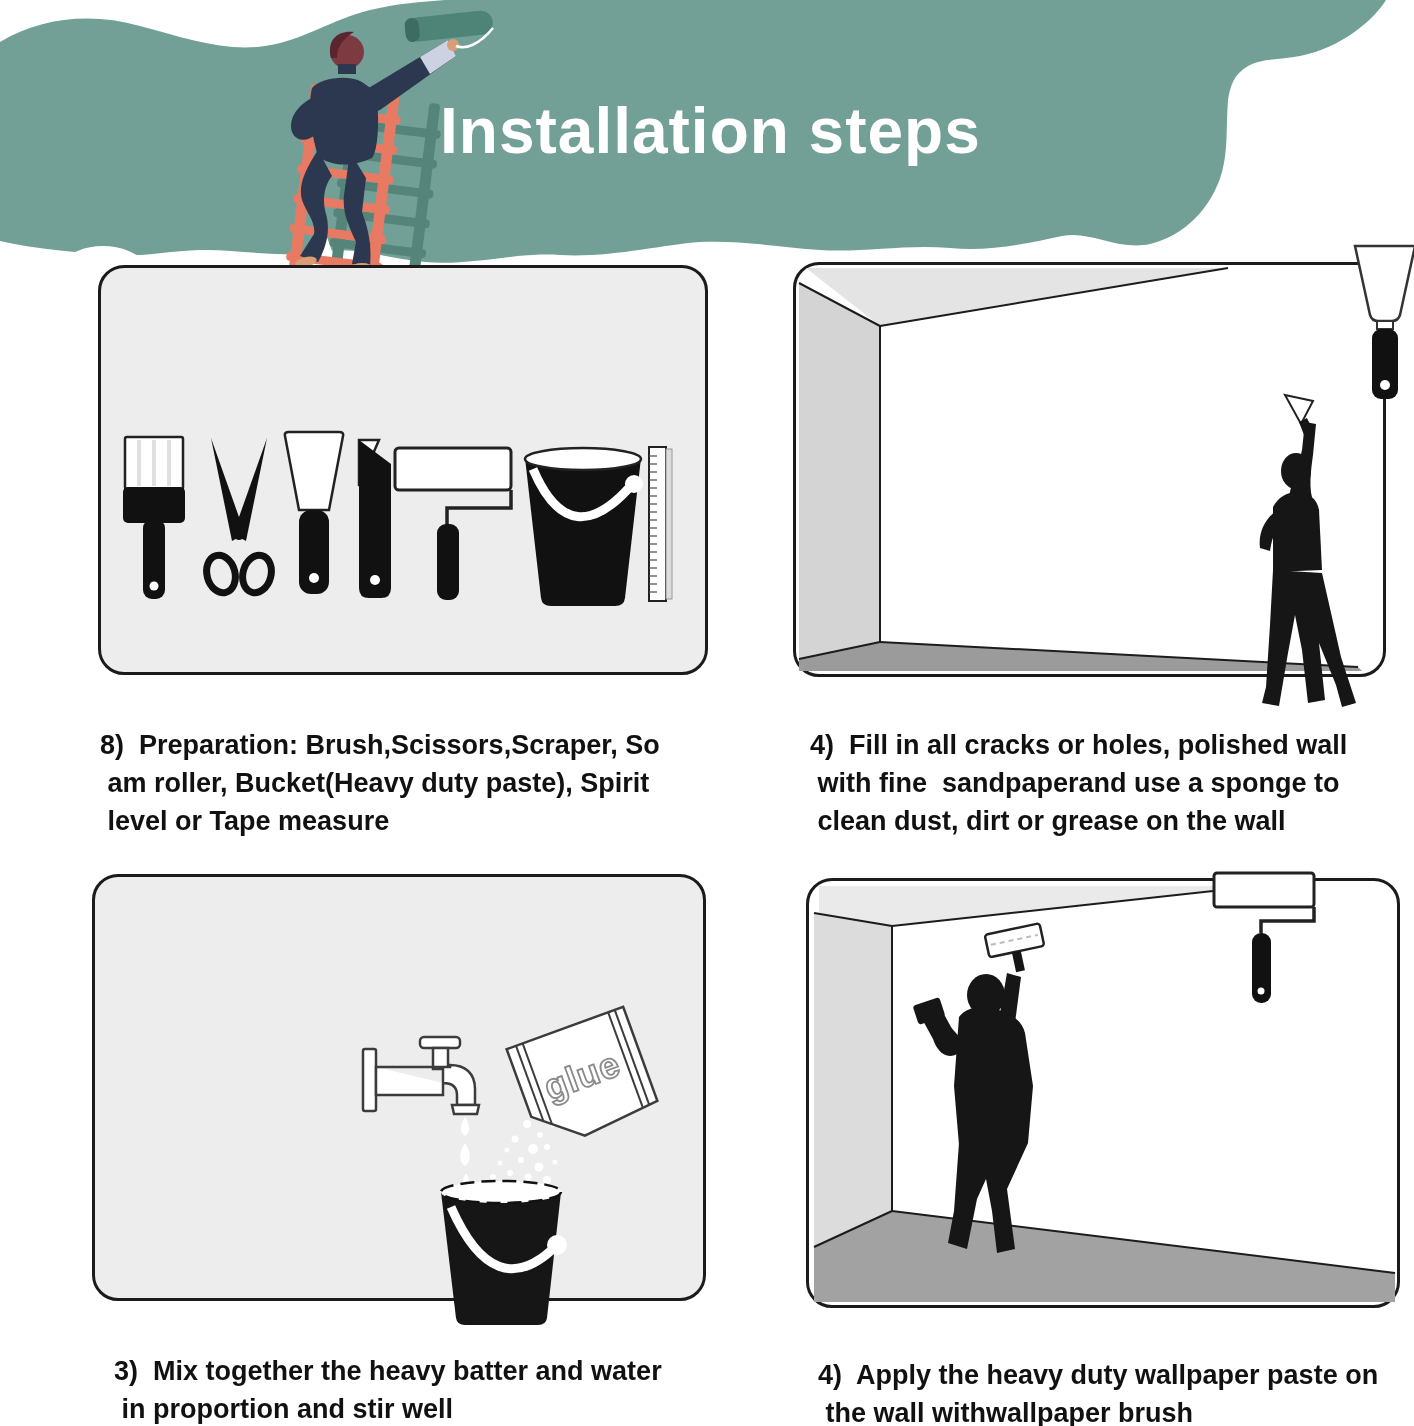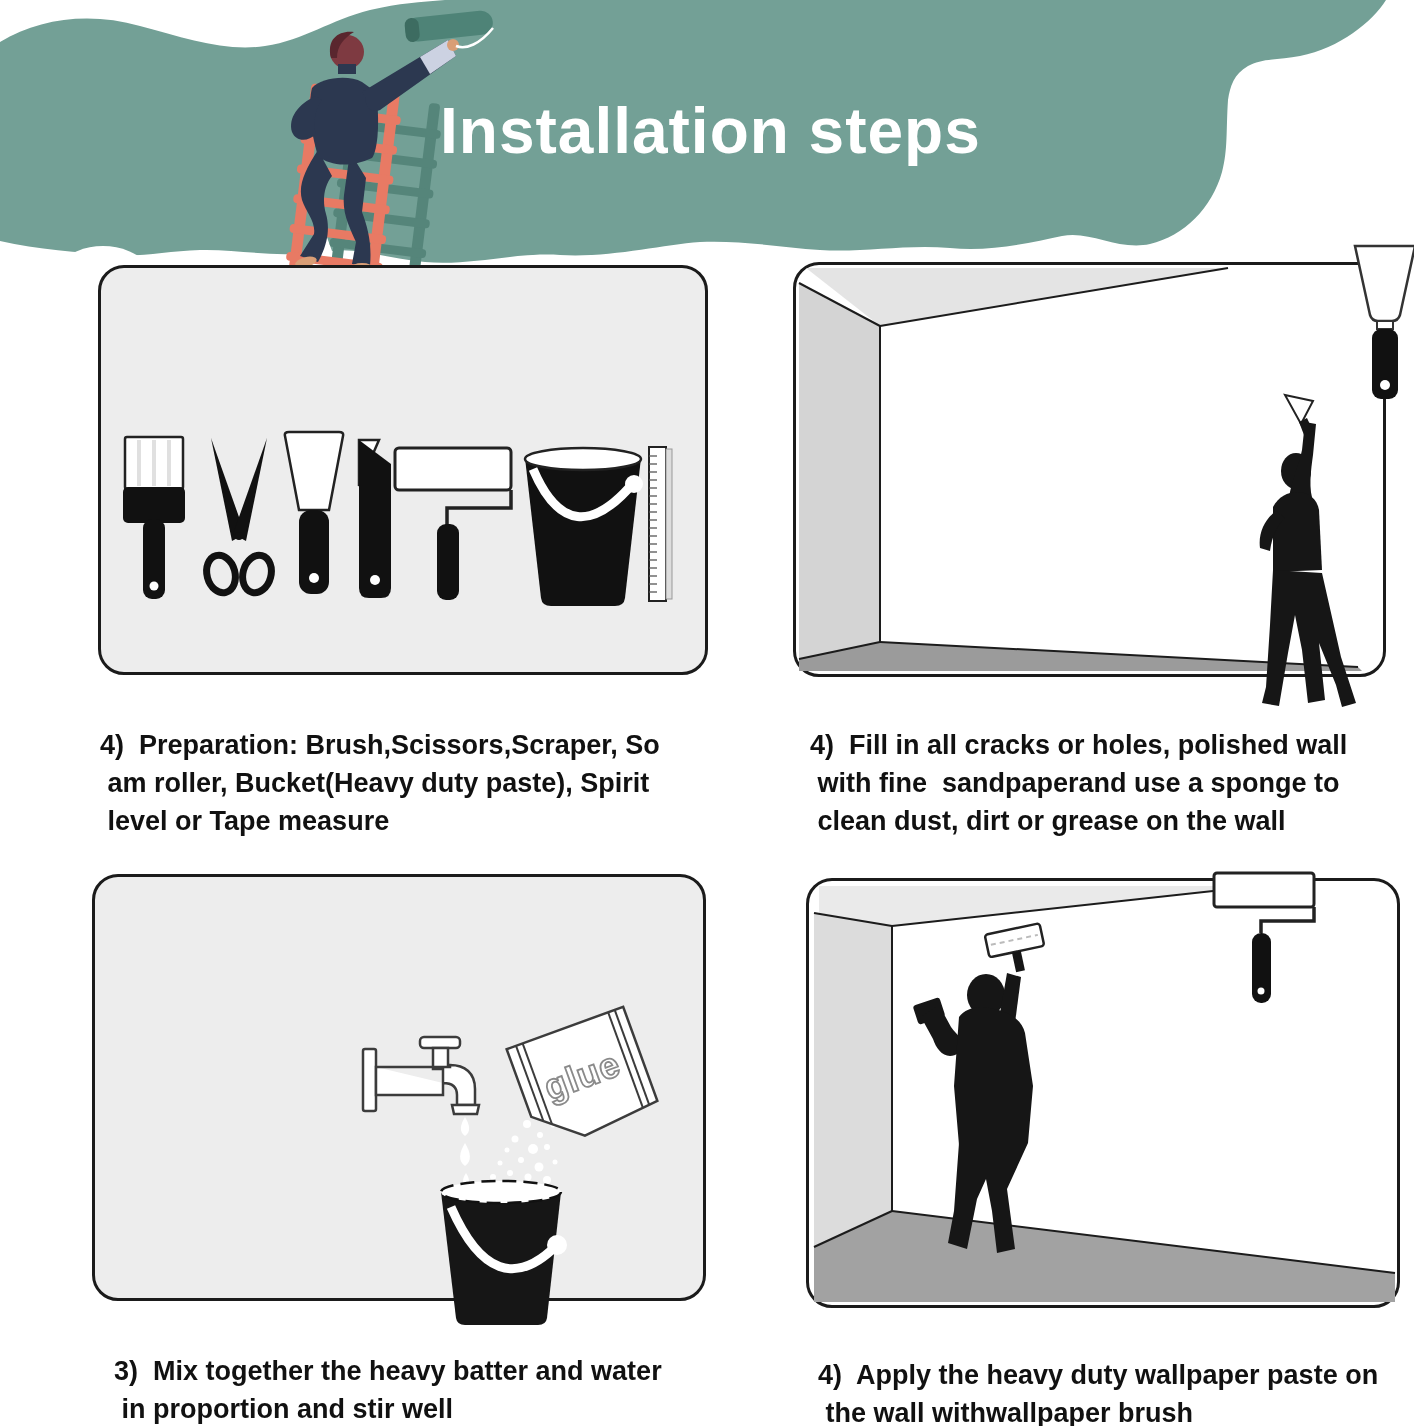--- a/index.html
+++ b/index.html
@@ -280,21 +280,21 @@
 
       <g>
         <rect x="405" y="-8" width="100" height="34" rx="3" fill="#ffffff" stroke="#222" stroke-width="3"></rect>
         <path d="M505,26 L505,40 L452,40 L452,52" fill="none" stroke="#222" stroke-width="3.5"></path>
         <rect x="443" y="52" width="19" height="70" rx="9" fill="#111"></rect>
         <circle cx="452" cy="110" r="3.5" fill="#ffffff"></circle>
       </g>
     </svg>
   </div>
 
-  <div class="caption" style="left:100px;top:726px;width:640px;">4)  Preparation: Brush,Scissors,Scraper, So
+  <div class="caption" style="left:100px;top:726px;width:640px;">8)  Preparation: Brush,Scissors,Scraper, So
  am roller, Bucket(Heavy duty paste), Spirit
  level or Tape measure</div>
   <div class="caption" style="left:810px;top:726px;width:600px;">4)  Fill in all cracks or holes, polished wall
  with fine  sandpaperand use a sponge to
  clean dust, dirt or grease on the wall</div>
   <div class="caption" style="left:114px;top:1352px;width:640px;">3)  Mix together the heavy batter and water
  in proportion and stir well</div>
   <div class="caption" style="left:818px;top:1356px;width:590px;">4)  Apply the heavy duty wallpaper paste on
  the wall withwallpaper brush</div>
 

